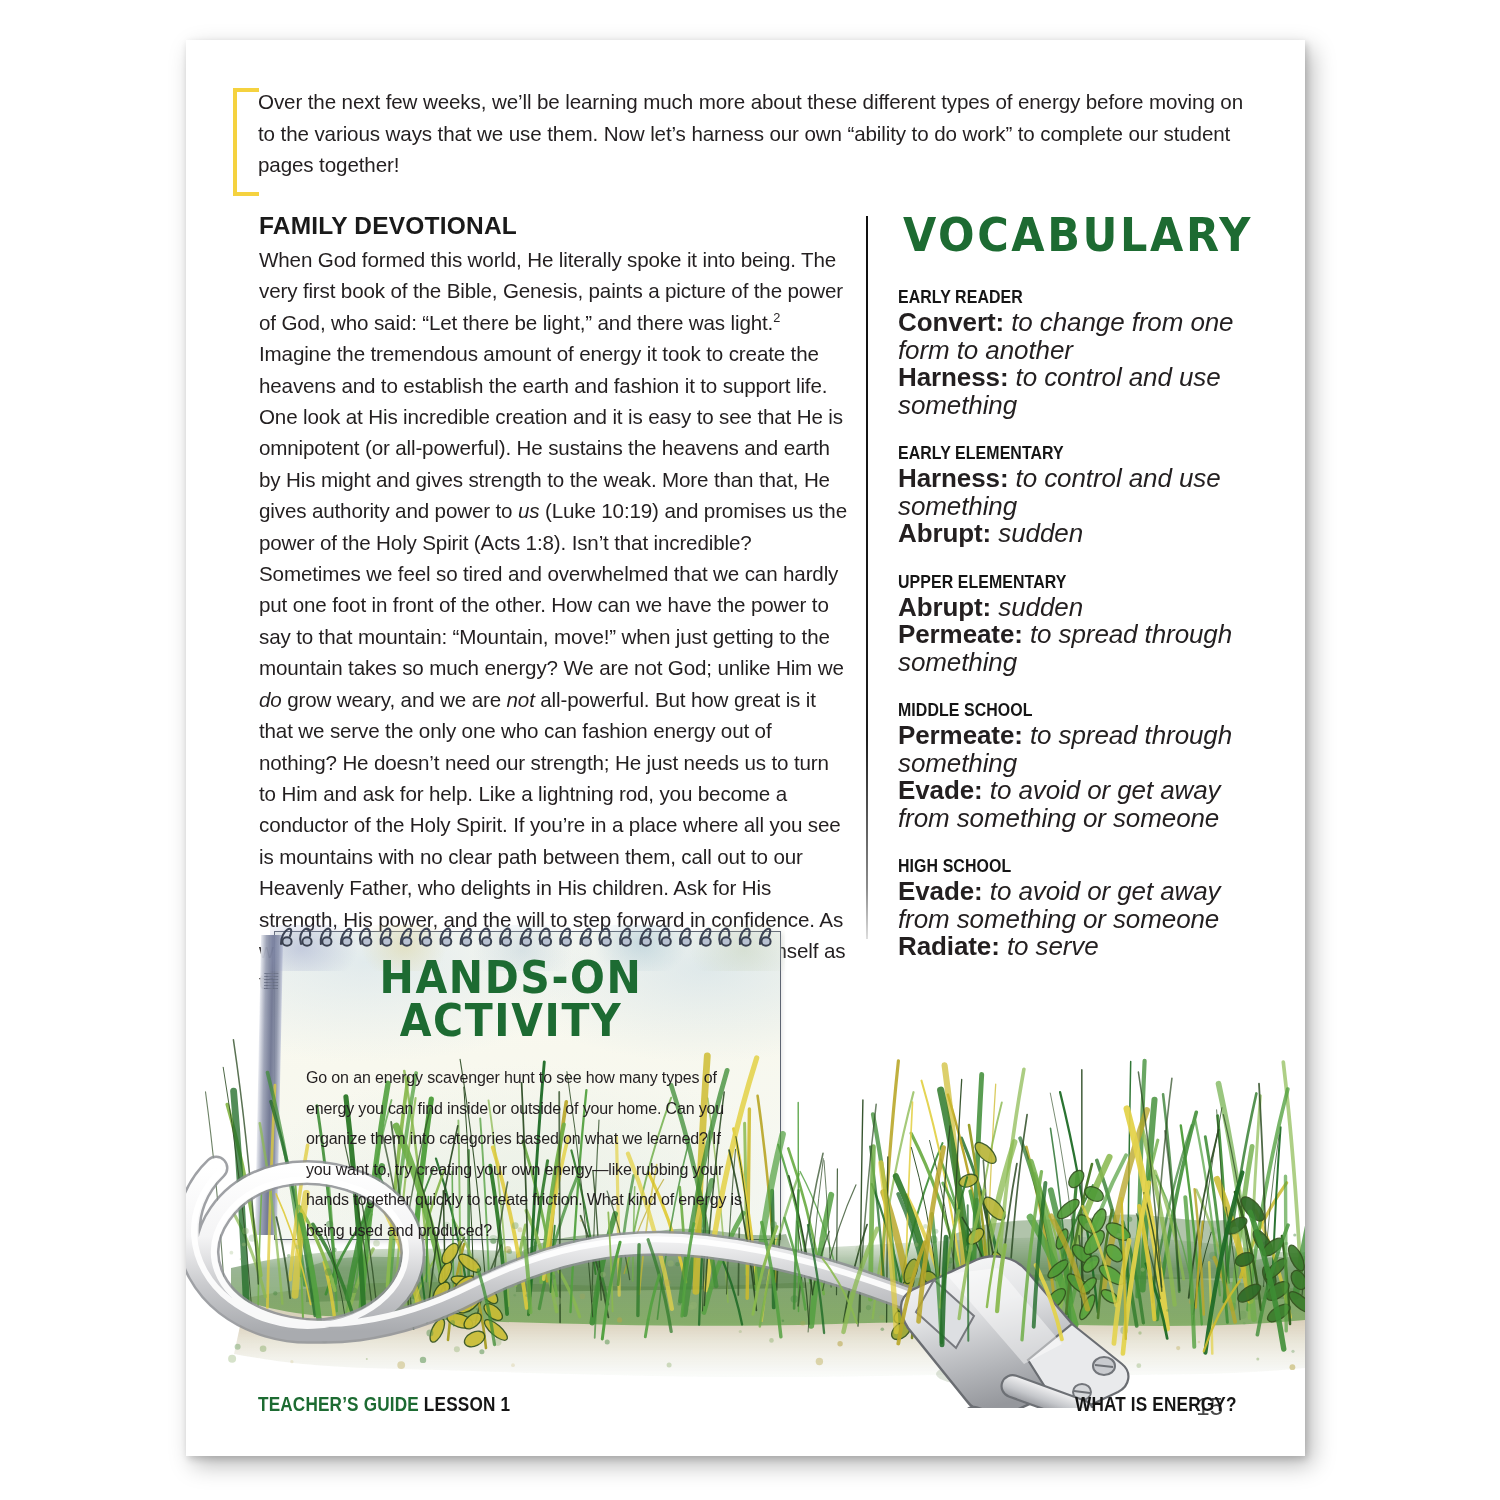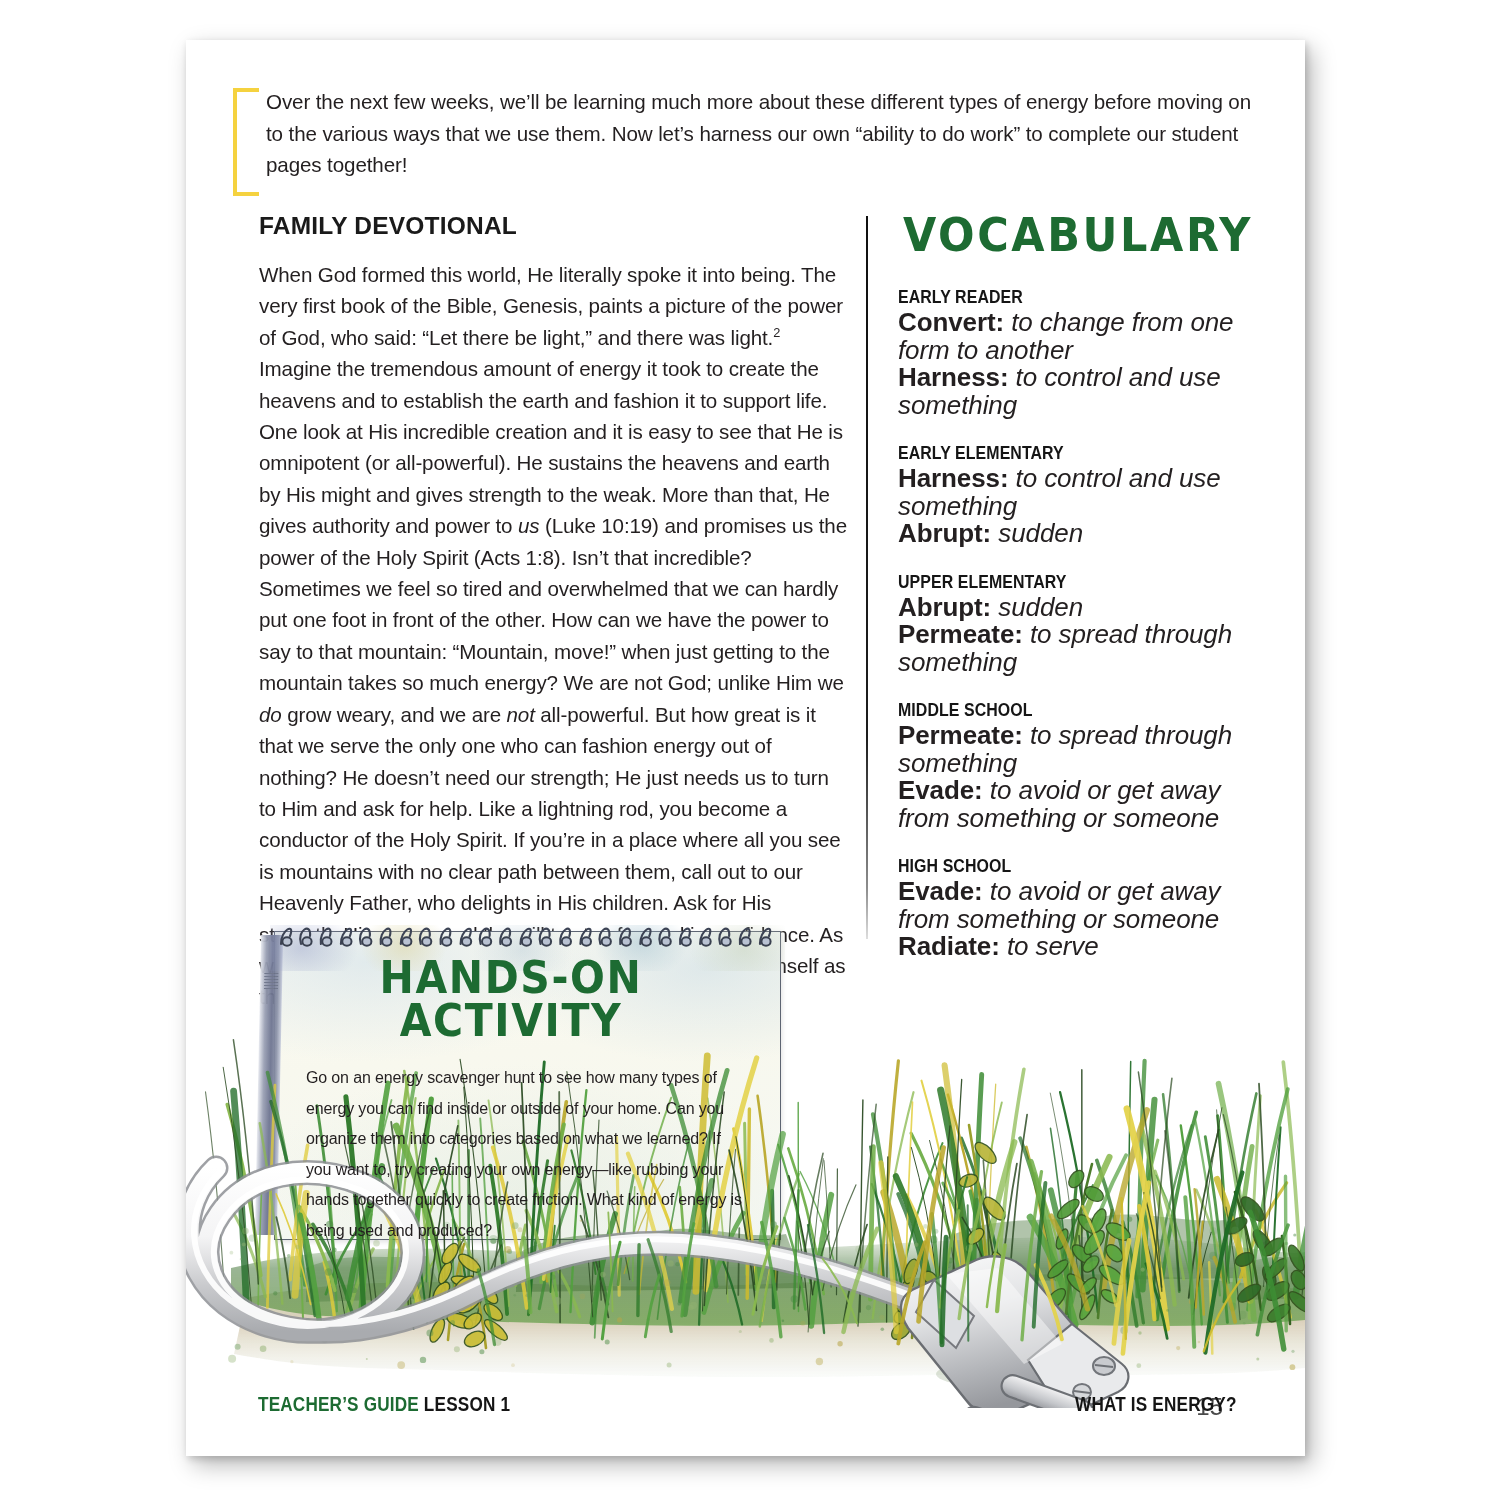--- a/index.html
+++ b/index.html
@@ -36,21 +36,21 @@
   .bracket {
     position: absolute;
     left: 0; top: 0;
     width: 26px; height: 108px;
     border-left: 4px solid #f5d23f;
     border-top: 4px solid #f5d23f;
     border-bottom: 4px solid #f5d23f;
   }
   #intro-text {
     position: absolute;
-    left: 33px;
+    left: 25px;
     top: -2px;
     width: 998px;
     font-size: 20.6px;
     line-height: 31.5px;
     color: #231f20;
     letter-spacing: -0.12px;
     font-weight: 350;
   }
 
   
@@ -58,21 +58,21 @@
     position: absolute;
     left: 73px;
     top: 172px;
     width: 592px;
   }
   #devotional-heading {
     font-size: 24.5px;
     font-weight: bold;
     color: #1a1a1a;
     letter-spacing: 0.2px;
-    margin-bottom: 19px;
+    margin-bottom: 4px;
   }
   #devotional-body {
     font-size: 20.6px;
     line-height: 31.4px;
     color: #231f20;
     letter-spacing: -0.15px;
     font-weight: 350;
   }
   #devotional-body sup { font-size: 0.62em; vertical-align: super; line-height: 0; }
   #devotional-body i { font-style: italic; }

